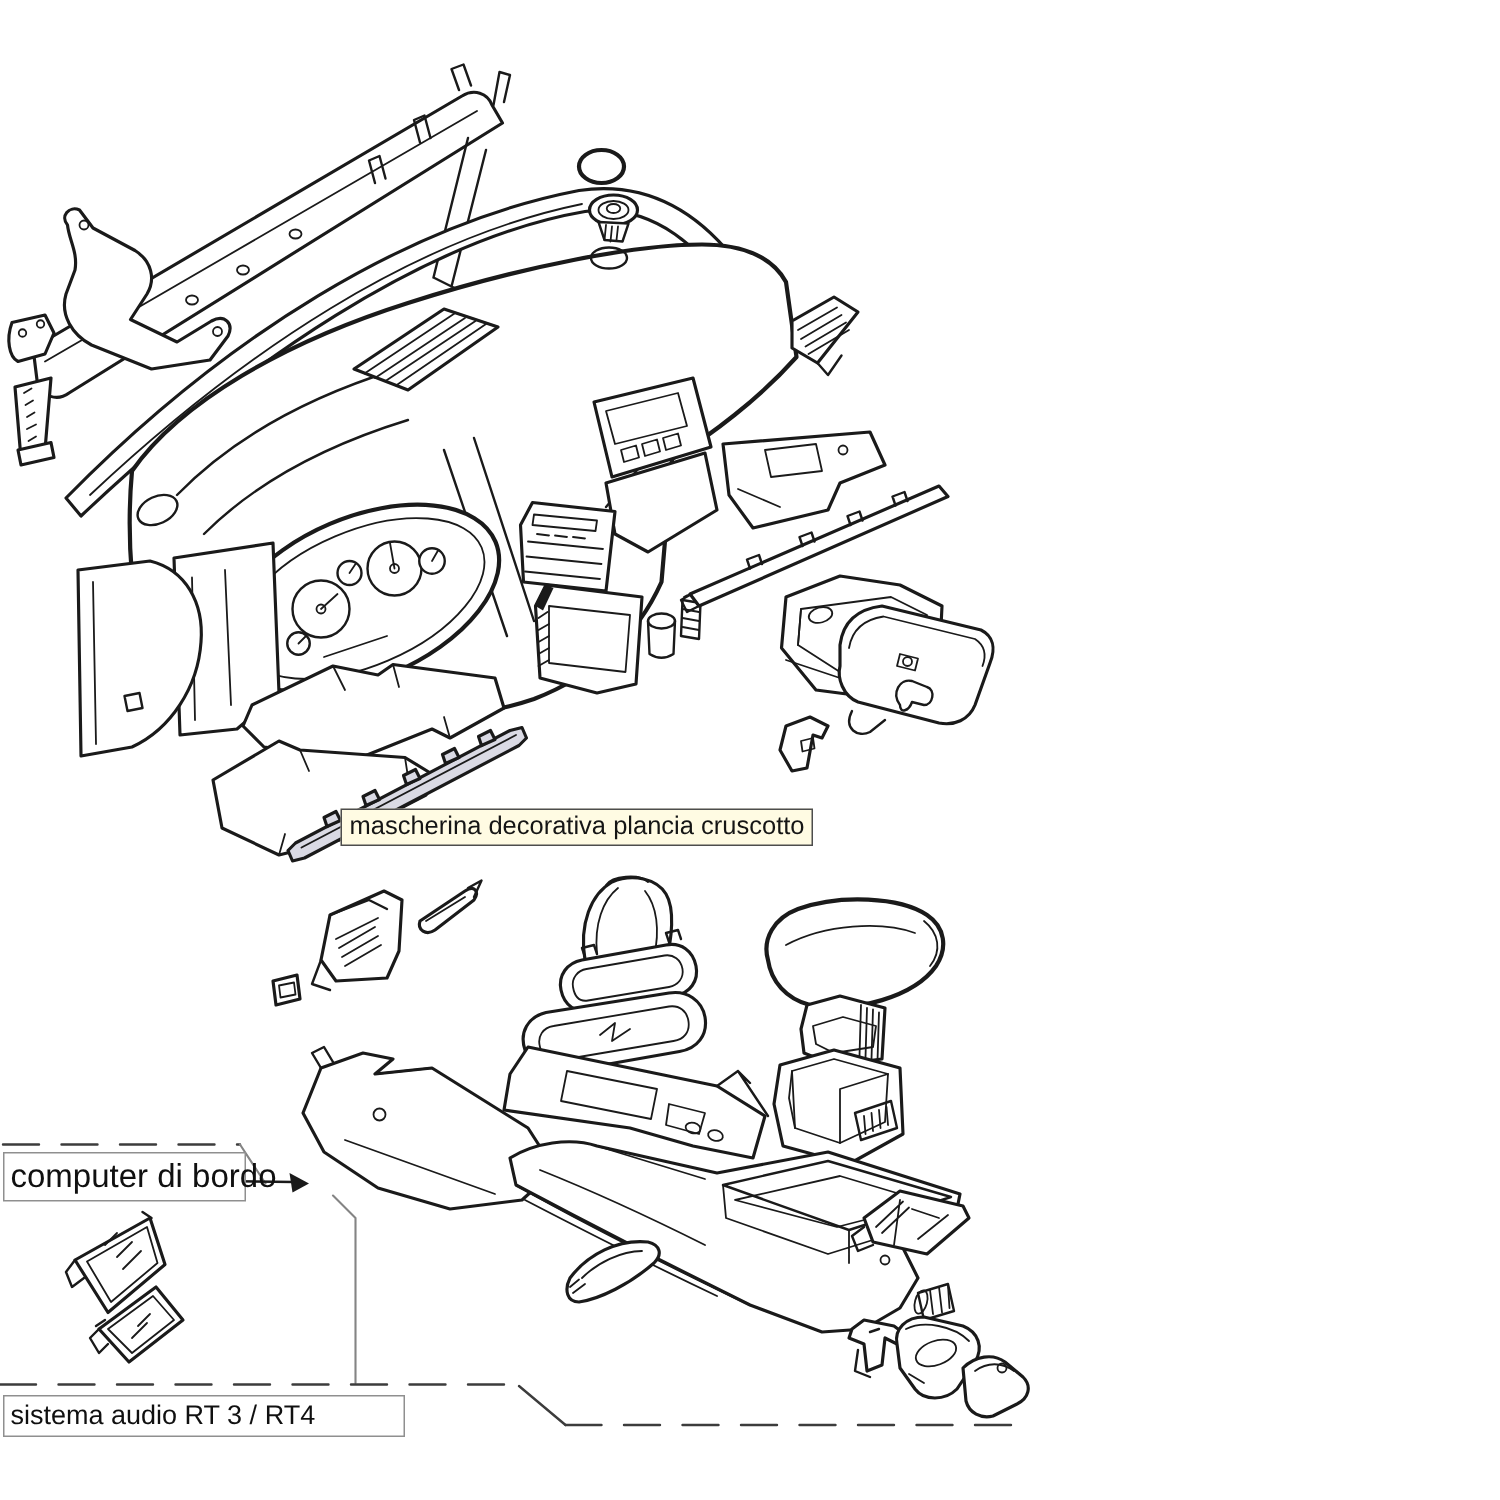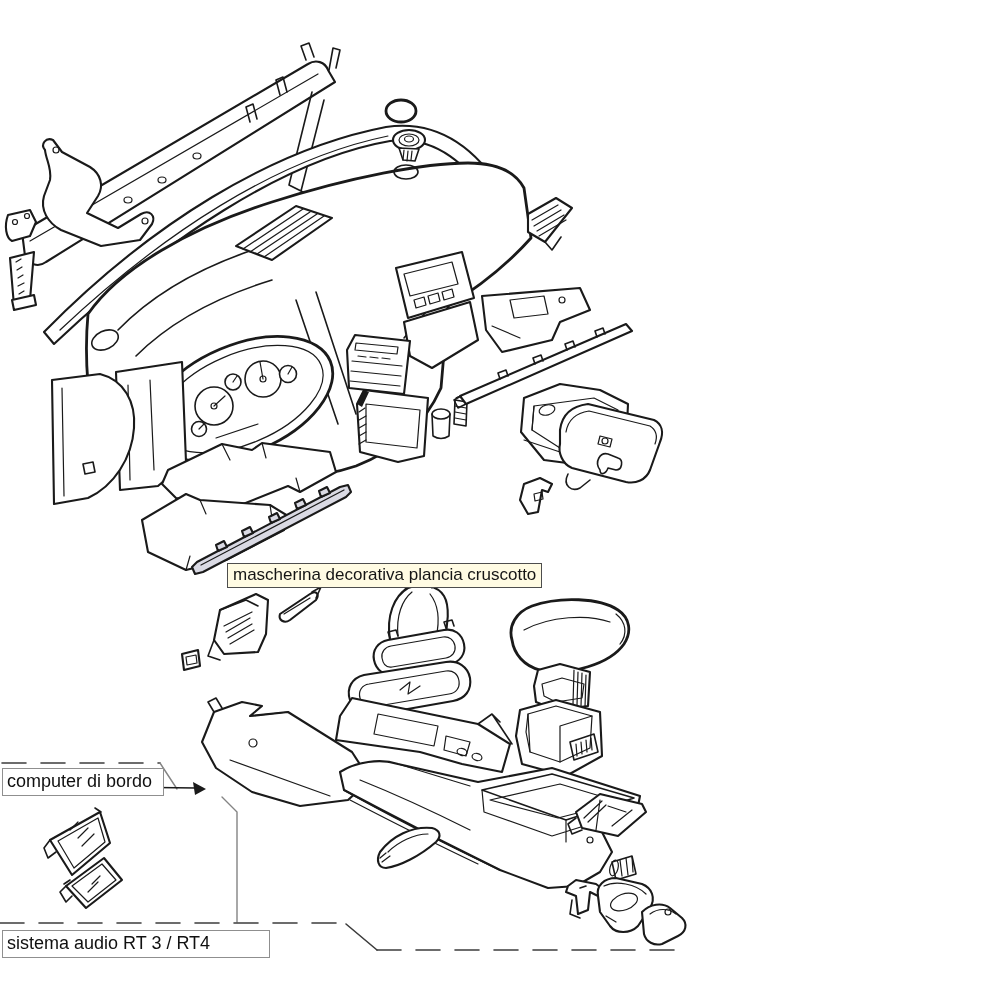--- a/index.html
+++ b/index.html
@@ -10,23 +10,23 @@
       fill:none;stroke:#1a1a1a;stroke-width:2.1;stroke-linejoin:round;stroke-linecap:round;}
   .fw{fill:#ffffff;}
   .thin{stroke-width:1.2;}
   .med{stroke-width:1.6;}
   .thick{stroke-width:2.8;}
   .gray{stroke:#848484;stroke-width:1.4;}
   .dash{stroke:#3c3c3c;stroke-width:1.6;stroke-dasharray:24 15;}
   .blk{fill:#1a1a1a;stroke:none;}
   .lbl{position:absolute;background:#ffffff;border:1px solid #8f8f8f;color:#101010;
        line-height:1.25;padding:1px 4px 2px 4px;white-space:nowrap;}
-  .lbl-computer{left:2px;top:768px;font-size:18px;width:152px;}
+  .lbl-computer{left:2px;top:768px;font-size:22px;width:152px;text-align:center;}
   .lbl-audio{left:2px;top:930px;font-size:18px;width:258px;}
-  .tooltip{position:absolute;left:227px;top:563px;border:1px solid #4d4d4d;color:#151515;
+  .tooltip{position:absolute;left:227px;top:539px;border:1px solid #4d4d4d;color:#151515;
        font-size:17px;padding:1px 5px 2px 5px;white-space:nowrap;}
 </style>
 </head>
 <body>
 
 <div class="stage">
 
 <svg width="1000" height="1000" viewBox="0 0 1000 1000">
 
   <g>

